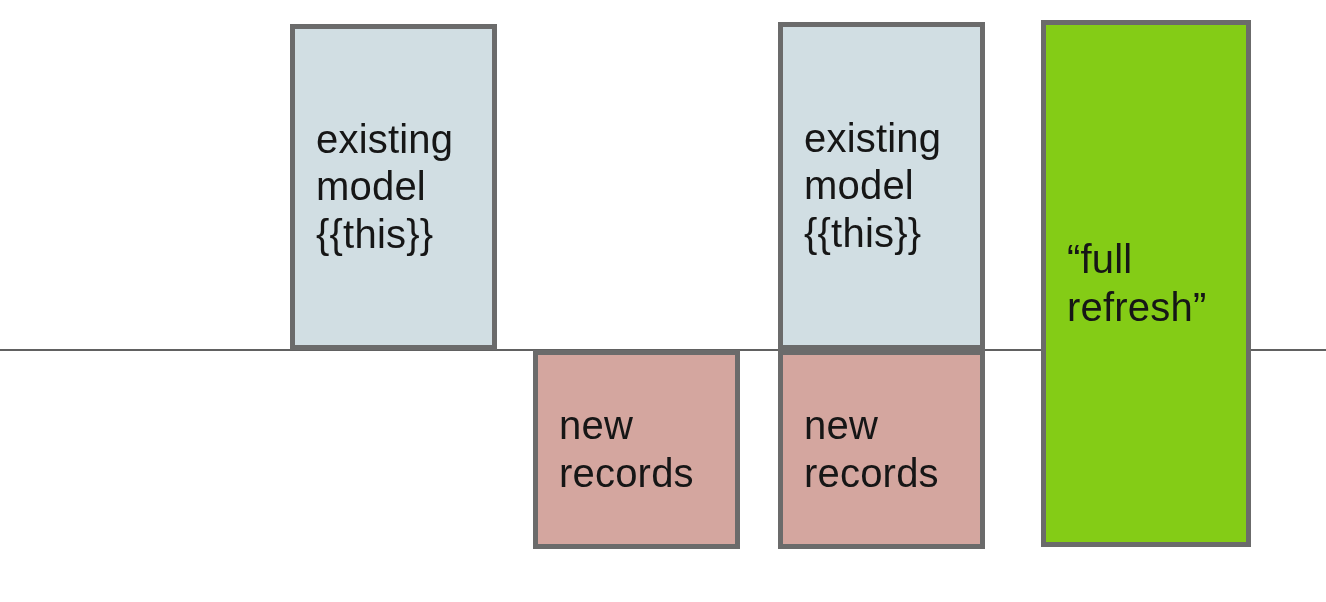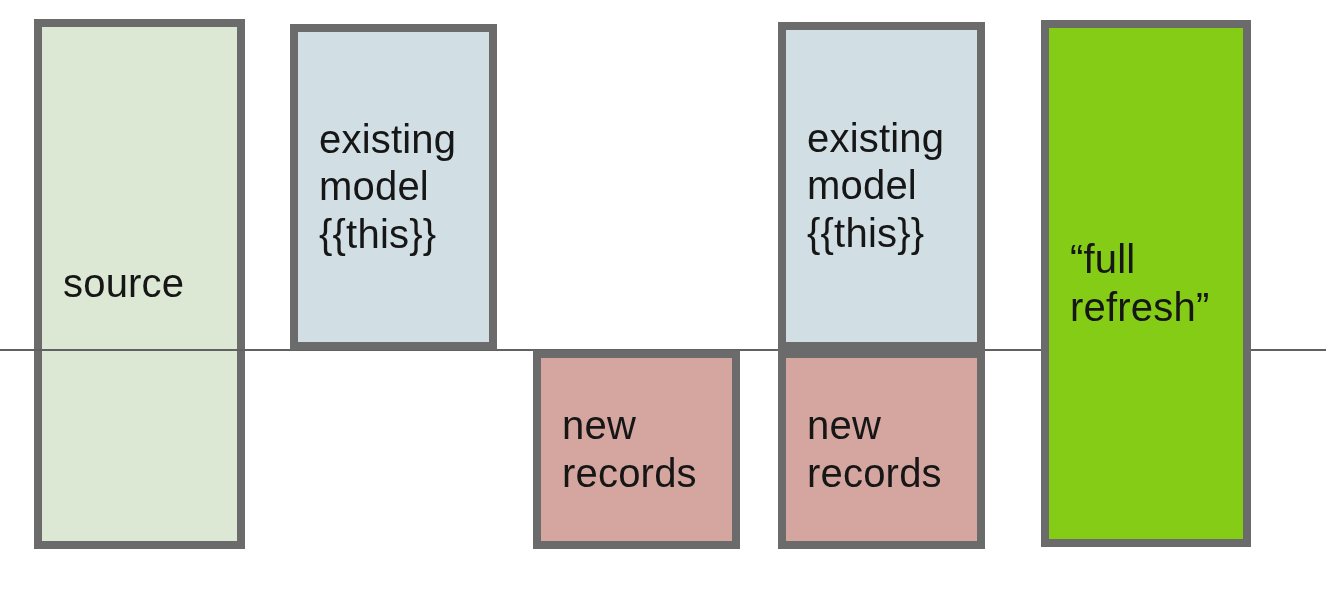--- a/index.html
+++ b/index.html
@@ -17,21 +17,21 @@
   }
   .divider {
     position: absolute;
     left: 0;
     width: 100%;
     z-index: 2;
   }
   .box {
     position: absolute;
     box-sizing: border-box;
-    border: 8px solid #701a75;
+    border: 5px solid #701a75;
     display: flex;
     align-items: center;
     justify-content: flex-start;
     padding-left: 21px;
     padding-right: 14px;
     z-index: 3;
   }
   .box .label {
     font-size: 40px;
     line-height: 1.18;
@@ -40,23 +40,20 @@
     word-spacing: 1px;
   }
 </style>
 </head>
 <body>
 
 <div class="stage">
 
   <div class="divider" style="top: 349px; height: 2px; background: rgb(97, 97, 97);"></div>
 
-  <div class="box" style="left: 34px; top: 19px; width: 211px; height: 530px; background: rgb(220, 232, 212); border-color: rgb(107, 107, 107); z-index: 1;">
-    <span class="label">source</span>
-  </div>
 
   <div class="box" style="left: 290px; top: 24px; width: 207px; height: 326px; background: rgb(209, 222, 227); border-color: rgb(107, 107, 107); z-index: 3;">
     <span class="label">existing model {{this}}</span>
   </div>
 
   <div class="box" style="left: 533px; top: 350px; width: 207px; height: 199px; background: rgb(212, 166, 159); border-color: rgb(107, 107, 107); z-index: 3;">
     <span class="label">new records</span>
   </div>
 
   <div class="box" style="left: 778px; top: 22px; width: 207px; height: 328px; background: rgb(209, 222, 227); border-color: rgb(107, 107, 107); z-index: 3;">

